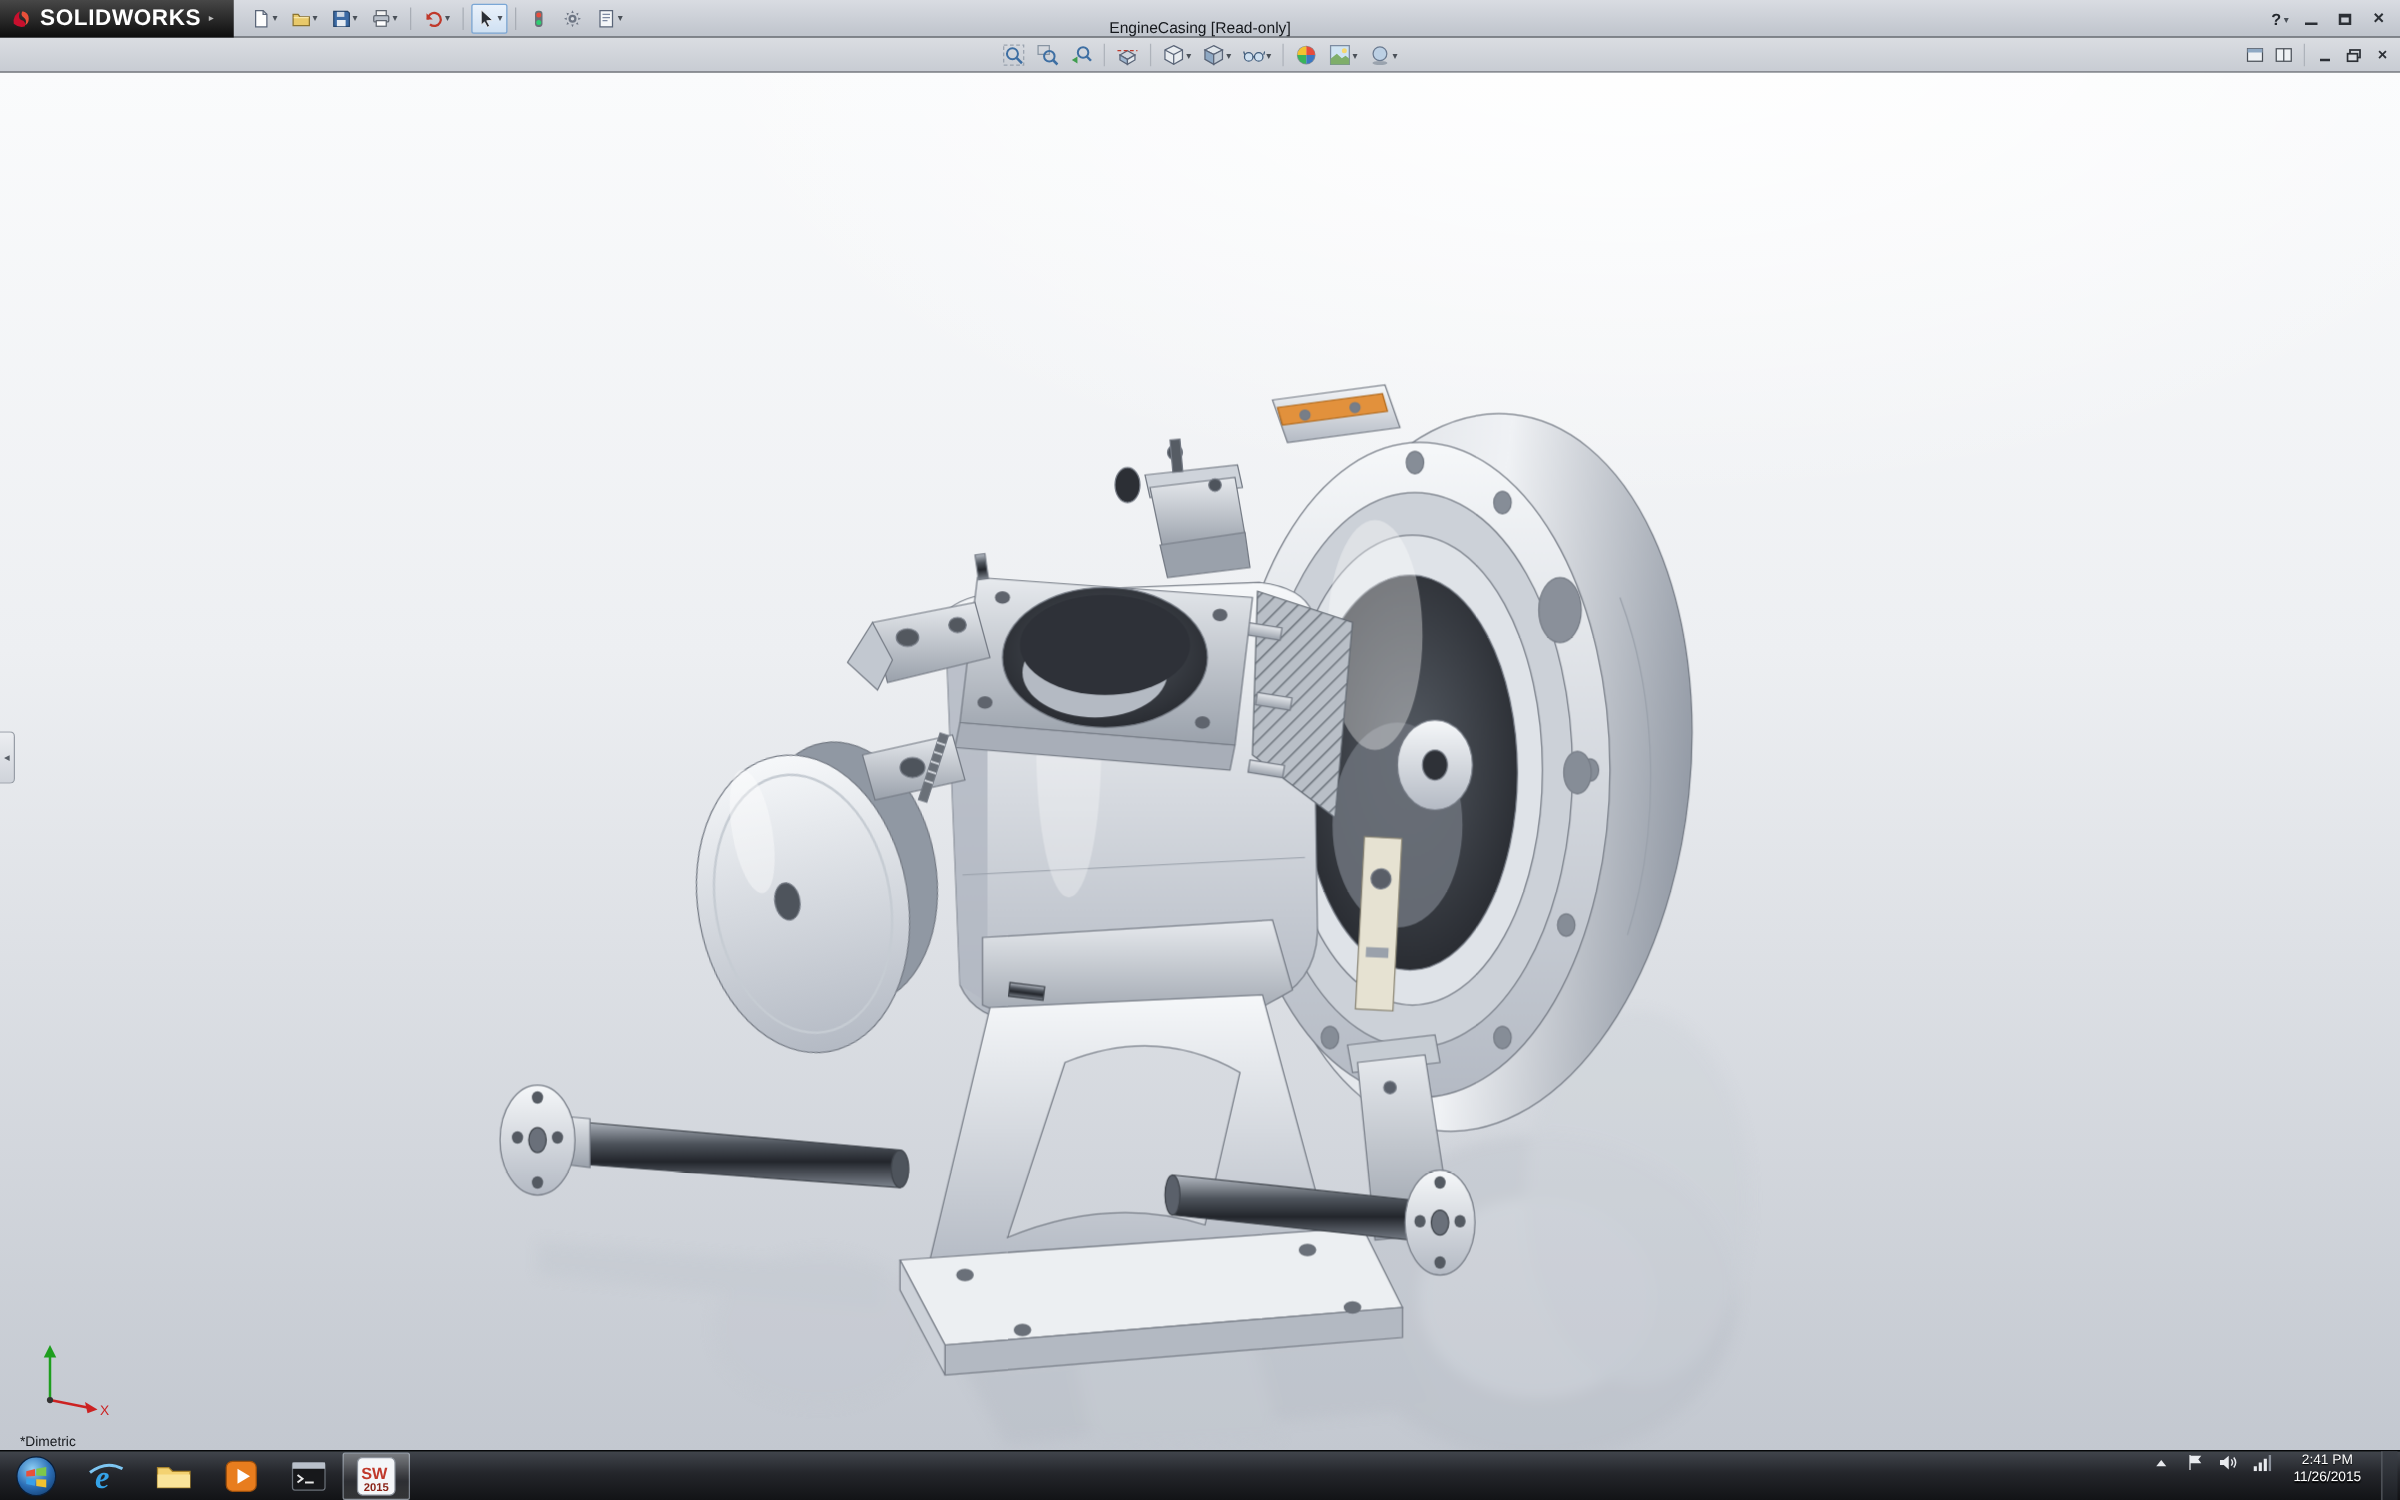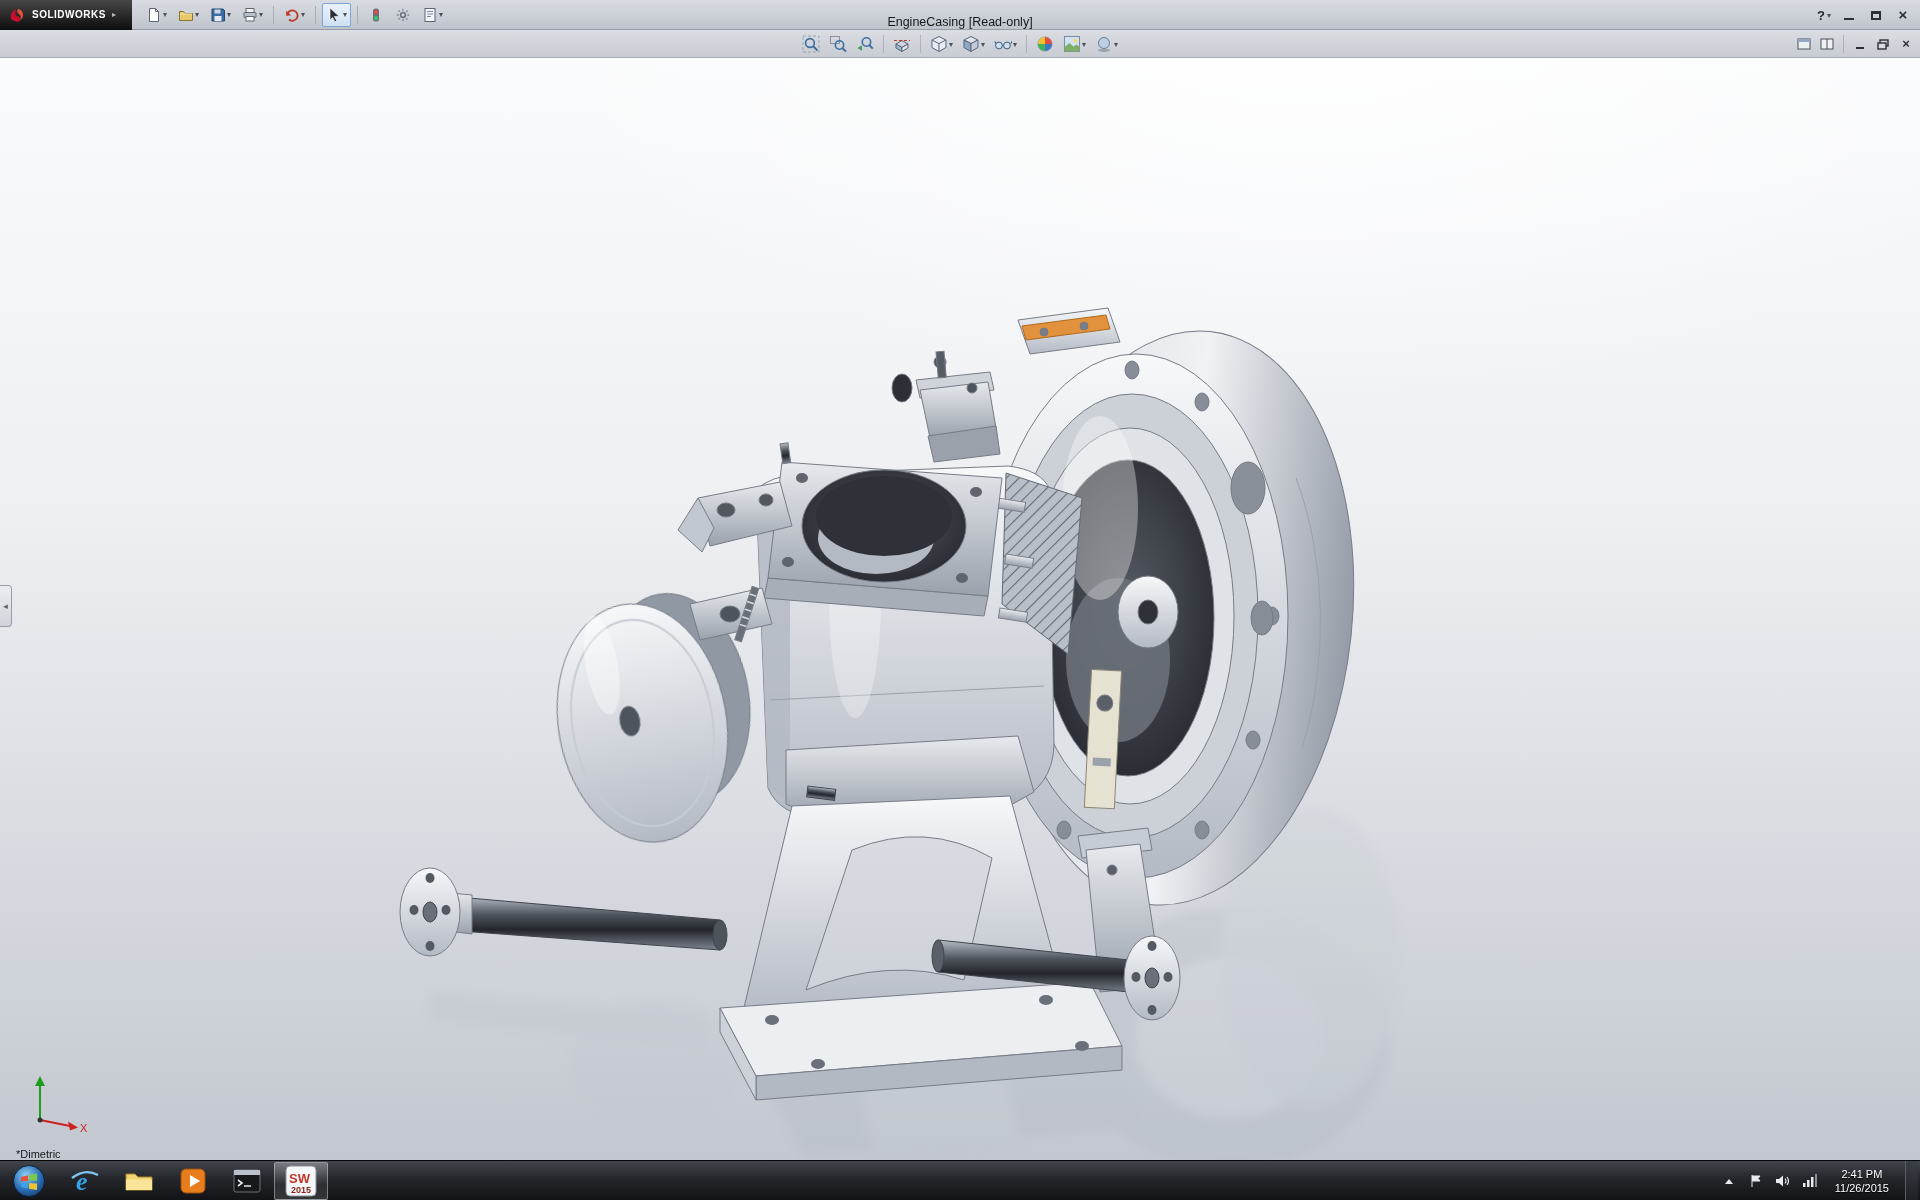--- a/index.html
+++ b/index.html
@@ -5,21 +5,21 @@
   * { margin:0; padding:0; box-sizing:border-box; }
   html,body { width:1920px; height:1200px; overflow:hidden; }
   body { position:relative; font-family:"Liberation Sans", sans-serif; background:#000; user-select:none; }
 
   
   .titlebar{position:absolute;top:0;left:0;right:0;height:30px;
     background:linear-gradient(#d9dce2,#bfc4cc);border-bottom:1px solid #979da6;
     display:flex;align-items:center;z-index:30;}
   .logo-block{height:30px;display:flex;align-items:center;gap:6px;padding:0 16px 0 8px;
     background:linear-gradient(#474747,#0d0d0d);color:#fff;}
-  .logo-block .logo-text{font-size:10px;font-weight:bold;letter-spacing:.5px;}
+  .logo-block .logo-text{font-size:18px;font-weight:bold;letter-spacing:.5px;}
   .tb-icons{display:flex;align-items:center;gap:3px;margin-left:10px;}
   .tb-btn{display:flex;align-items:center;height:24px;padding:0 3px;border:1px solid transparent;border-radius:2px;}
   .tb-btn.selected{border:1px solid #7aa7d6;background:linear-gradient(#eaf2fb,#cfe0f2);}
   .tb-btn .arw{font-size:8px;color:#4a5058;margin-left:1px;}
   .tb-sep{width:1px;height:18px;background:#a8adb5;margin:0 3px;}
   .tb-title{position:absolute;left:0;right:0;top:0;height:44px;display:flex;align-items:center;
     justify-content:center;font-size:12.5px;color:#15181c;pointer-events:none;}
   .tb-right{position:absolute;right:8px;top:0;height:30px;display:flex;align-items:center;gap:9px;}
   .help-btn{display:flex;align-items:center;font-size:13px;font-weight:bold;color:#2c3publica0;}
   .help-btn{color:#23272d;}
@@ -53,21 +53,21 @@
 
   
   .taskbar{position:absolute;left:0;bottom:0;width:100%;height:40px;
     background:linear-gradient(#41454c 0%,#24262b 45%,#121316 100%);
     border-top:1px solid #07080a;display:flex;align-items:center;z-index:40;}
   .task-apps{display:flex;height:100%;align-items:center;}
   .task-btn{width:54px;height:38px;display:flex;align-items:center;justify-content:center;border:1px solid transparent;border-radius:2px;}
   .task-btn.start{width:58px;}
   .task-btn.active{background:linear-gradient(rgba(255,255,255,.30),rgba(255,255,255,.07) 60%,rgba(255,255,255,.14));
     border:1px solid rgba(210,225,240,.45);}
-  .tray{margin-left:auto;display:flex;align-items:center;gap:9px;height:100%;padding-right:2px;}
+  .tray{margin-left:auto;display:flex;gap:9px;height:100%;padding-right:2px;}
   .tray-icon{display:flex;align-items:center;justify-content:center;width:18px;height:18px;color:#e8eaee;font-size:10px;}
   .clock{color:#fff;font-size:11px;line-height:14px;text-align:center;padding:0 7px;text-shadow:0 1px 1px #000;}
   .show-desktop{width:13px;height:40px;border-left:1px solid #5a5f66;background:linear-gradient(#3b3f46,#1c1f24);}
 </style>
 </head>
 <body>
 
 <div class="titlebar">
   <div class="logo-block">
     <svg width="18" height="18" viewBox="0 0 18 18">

